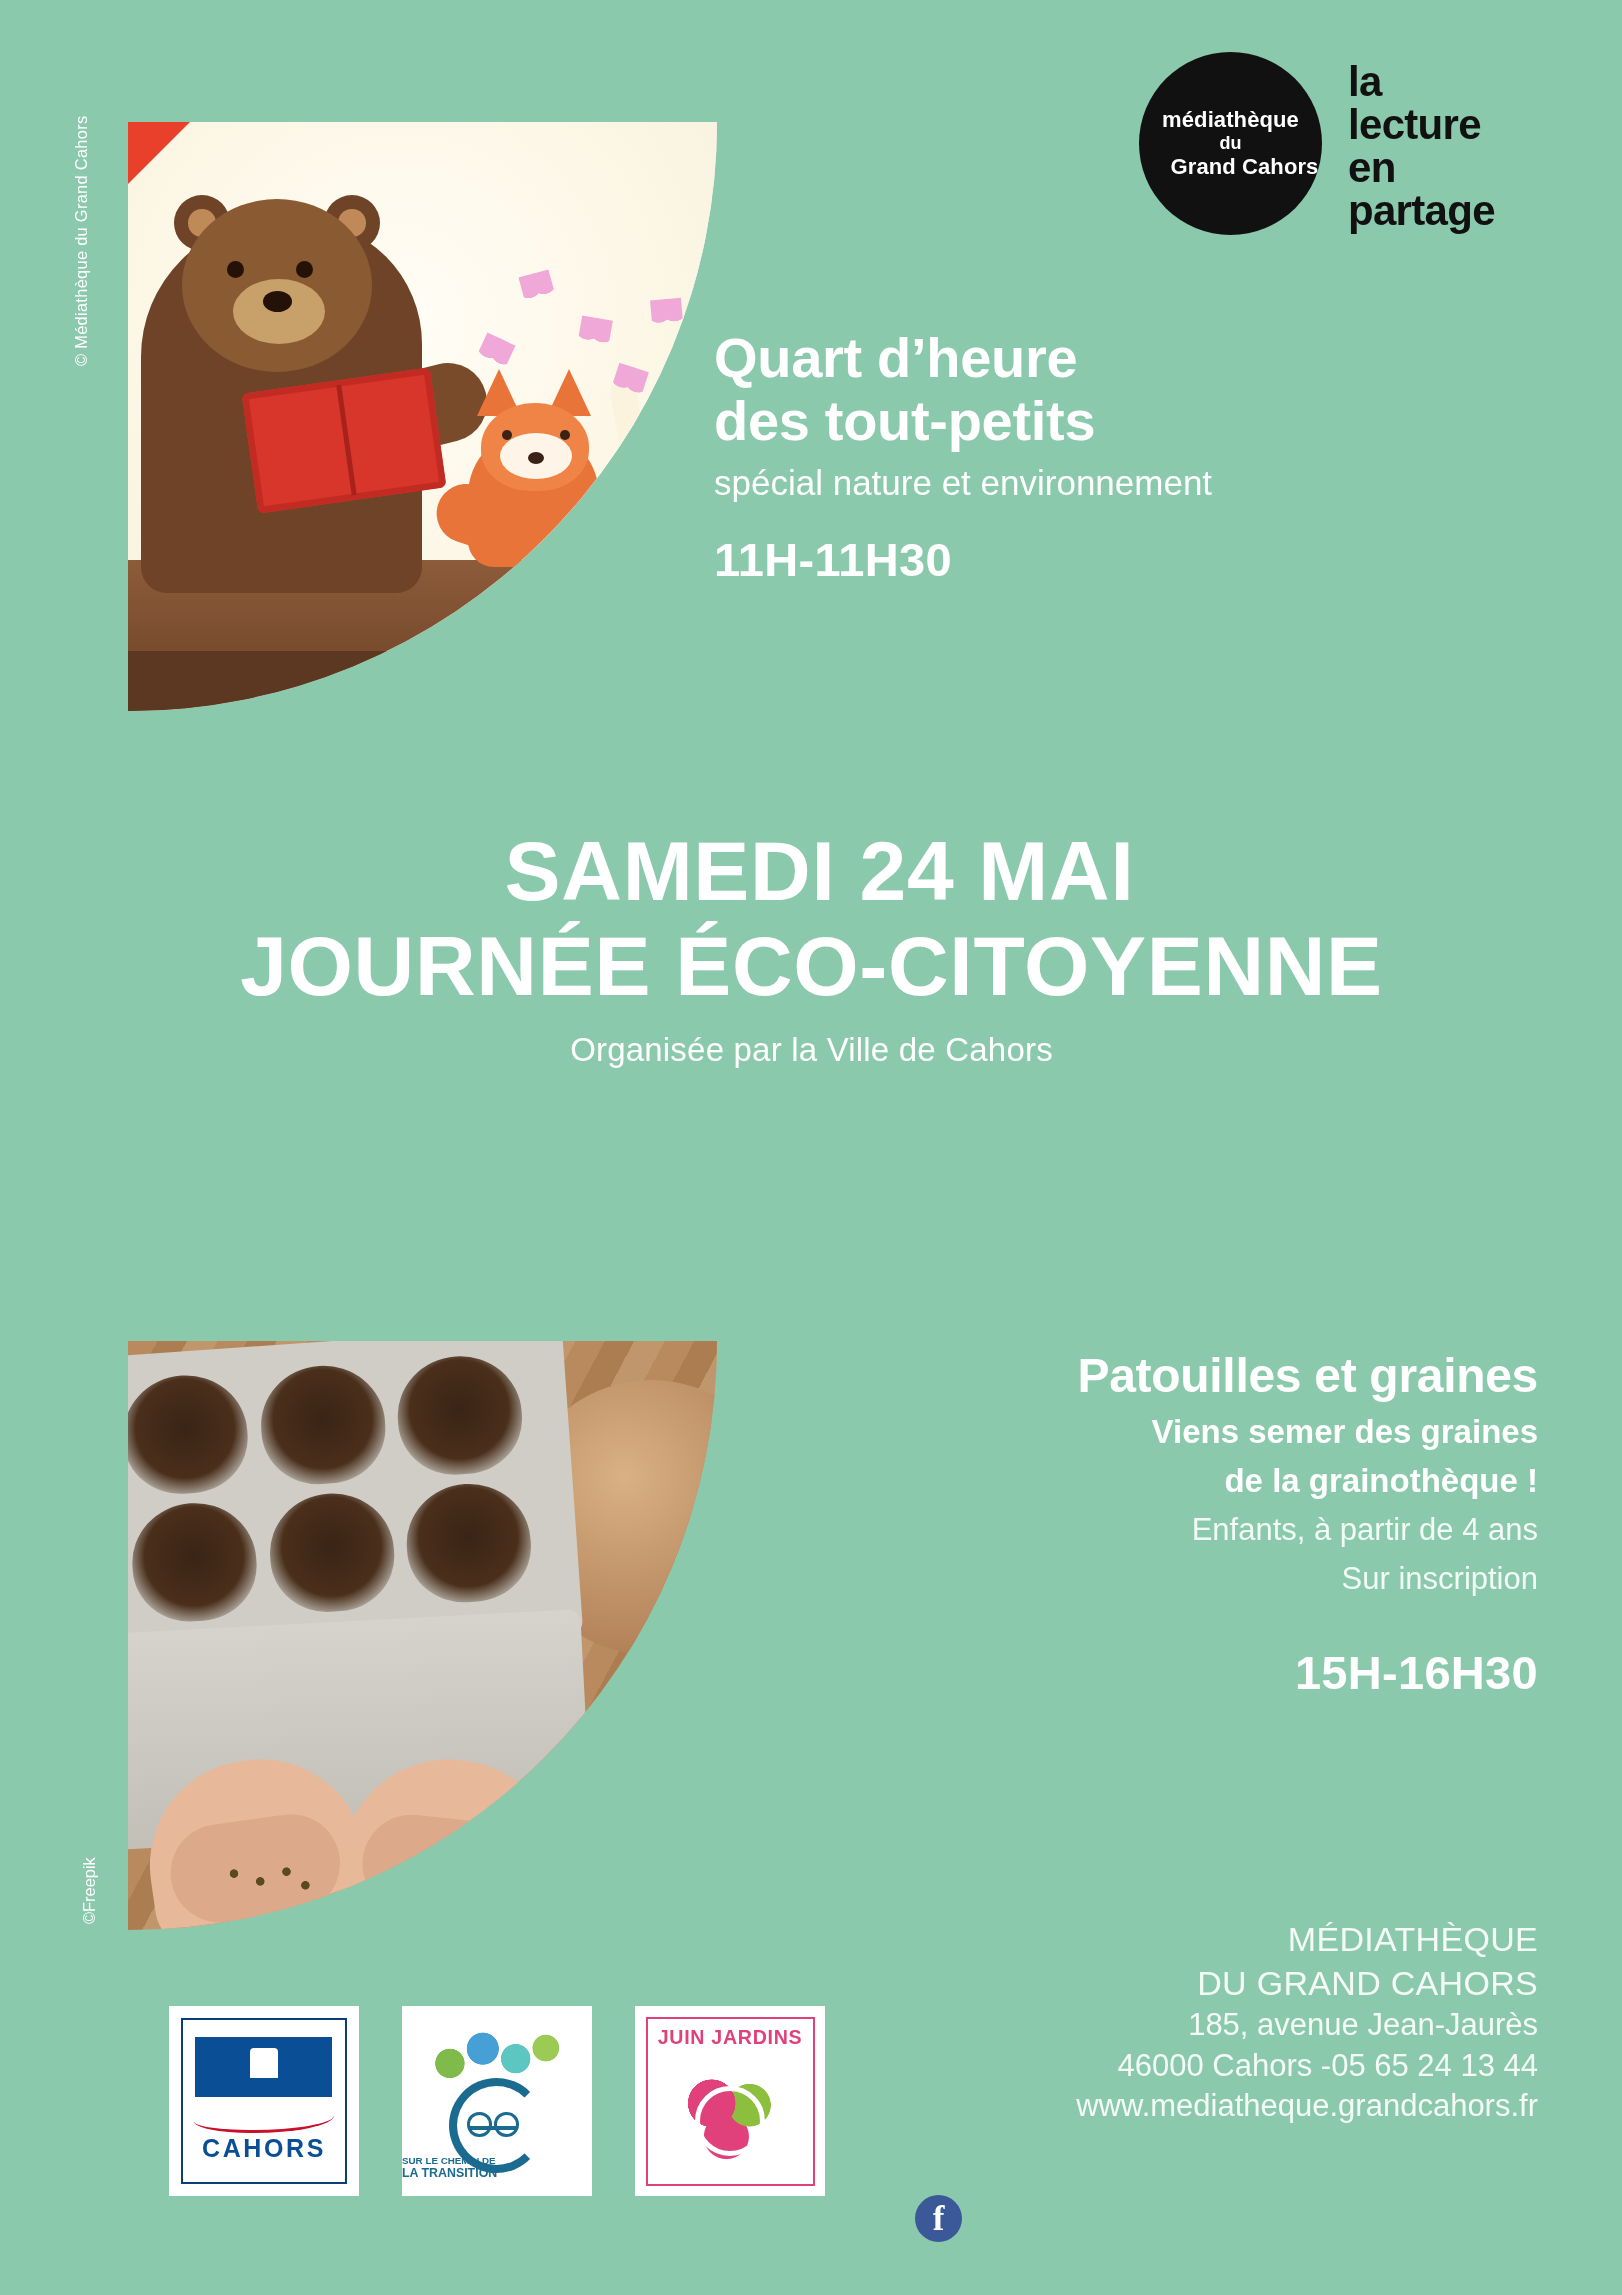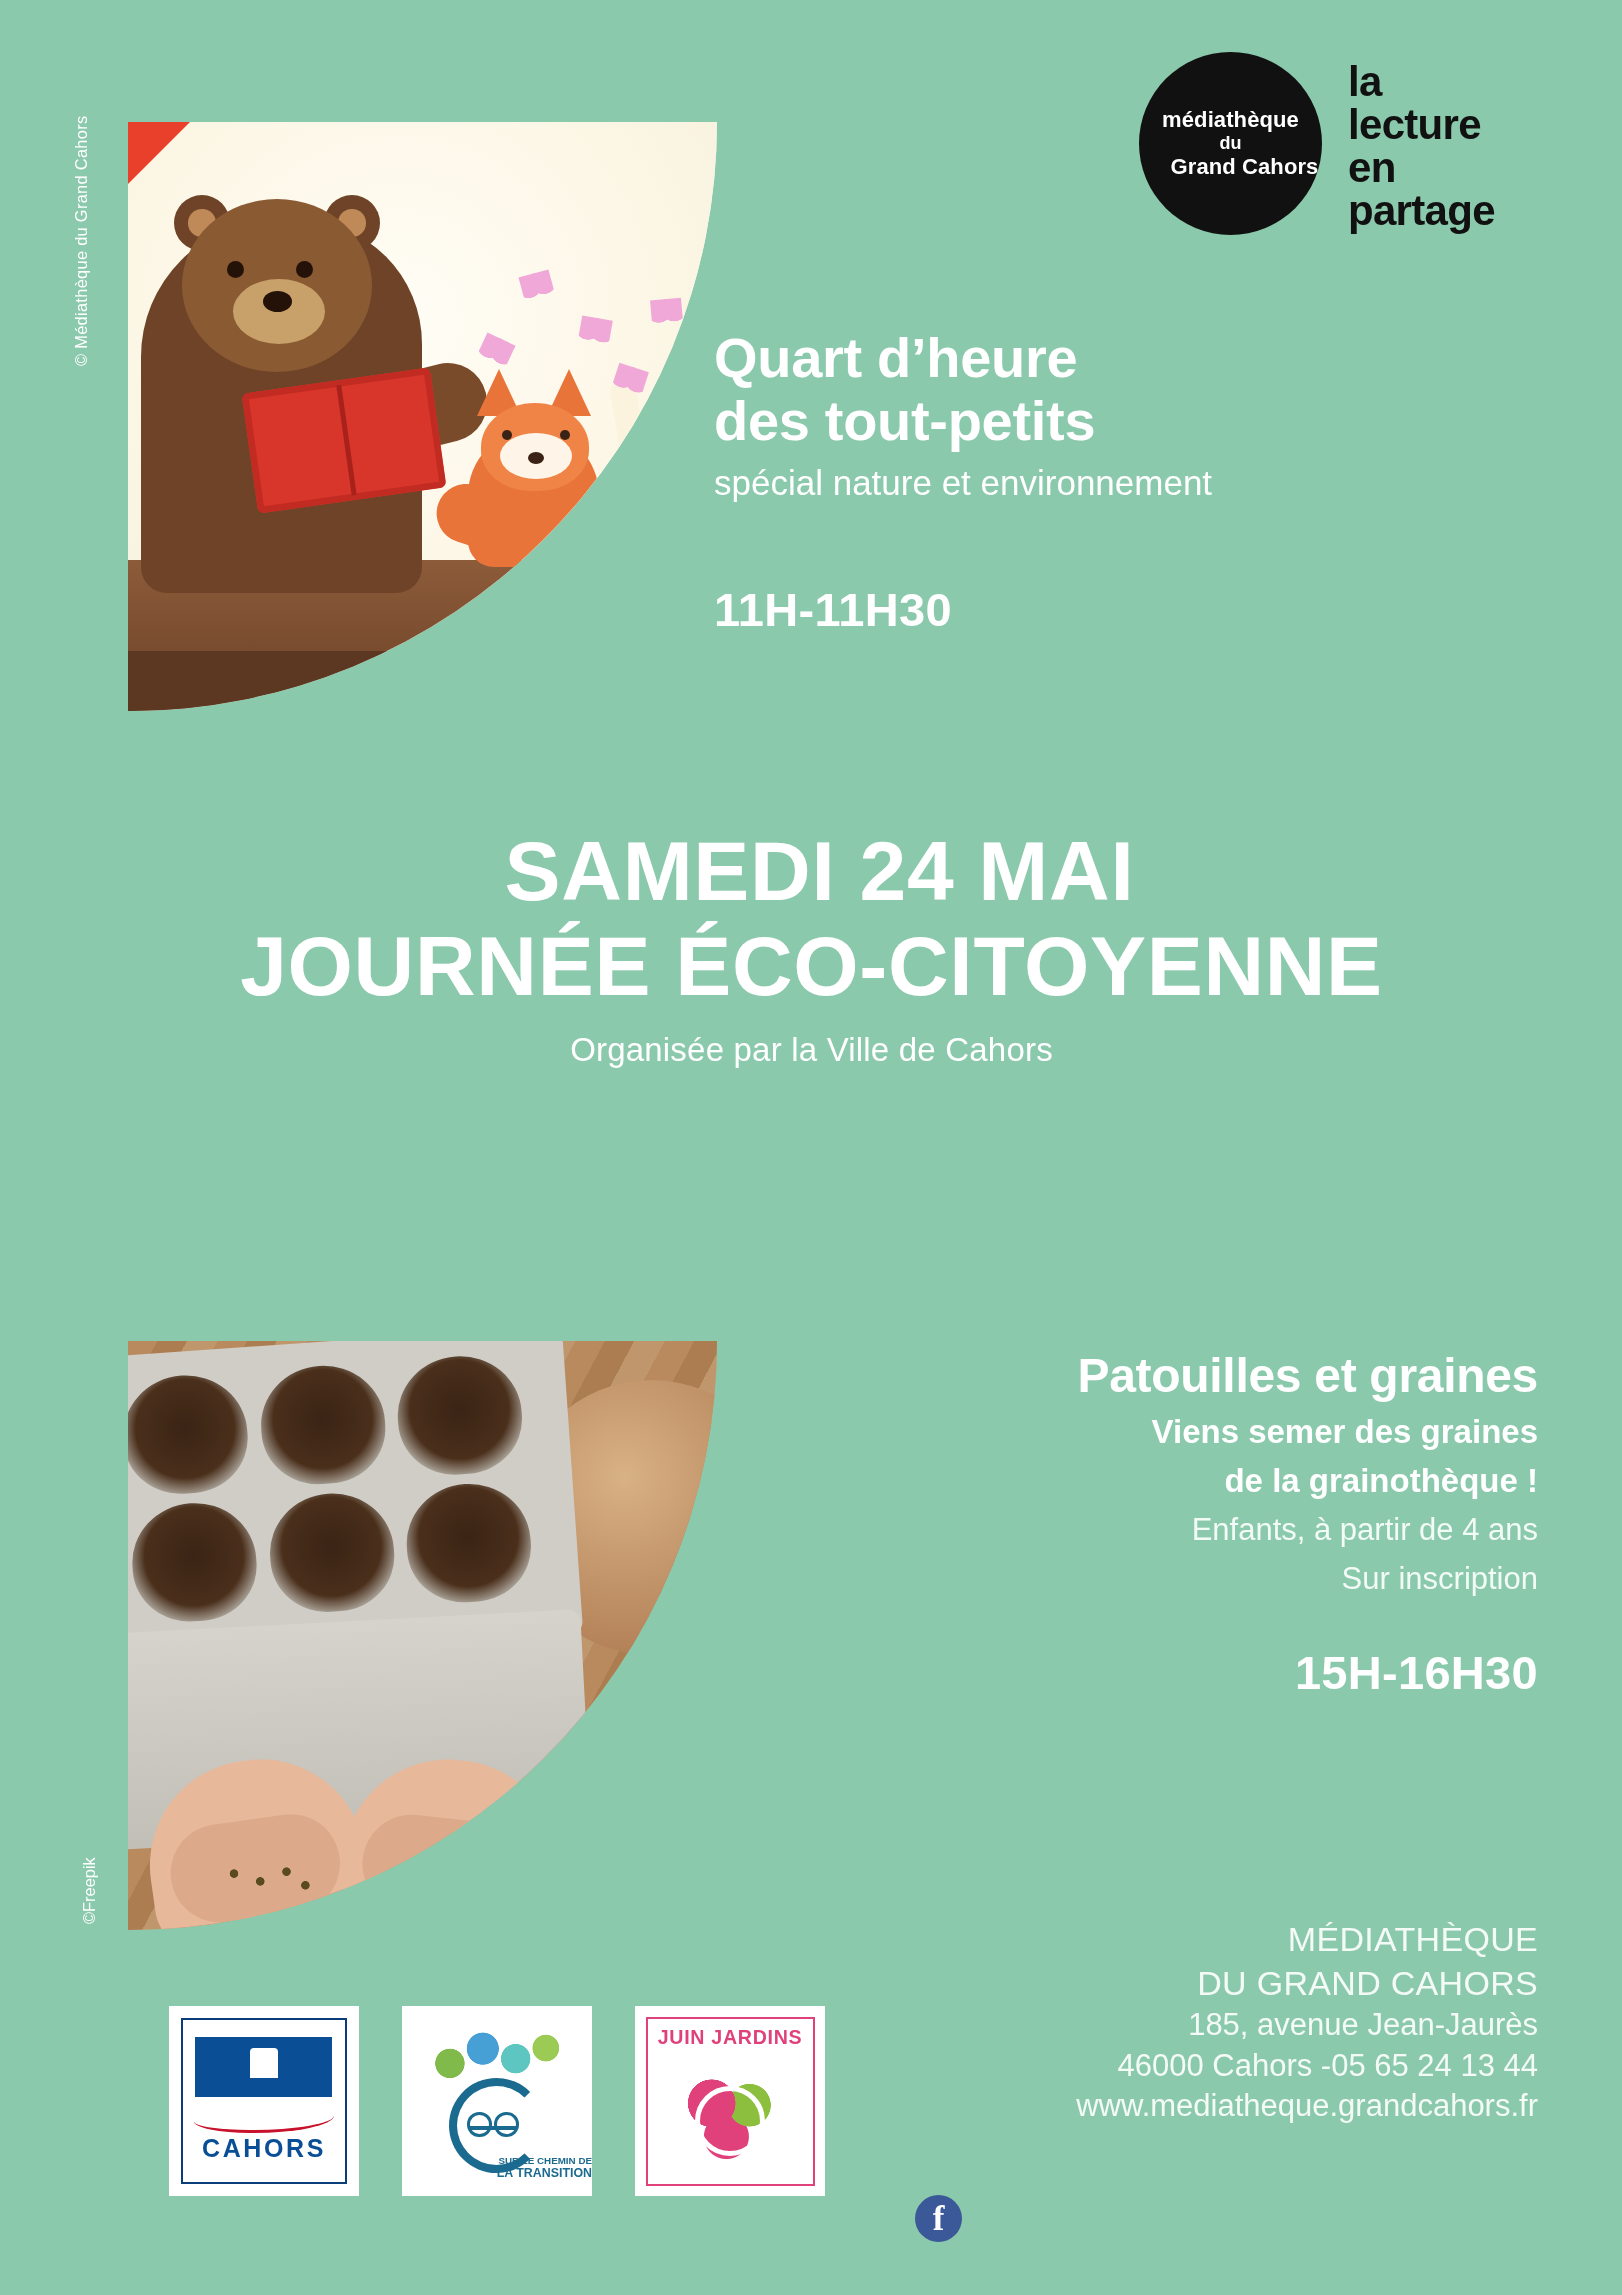--- a/index.html
+++ b/index.html
@@ -297,21 +297,21 @@
     letter-spacing: -0.3px;
   }
   .sec1-sub {
     font-size: 35px;
     margin-top: 9.2px;
     line-height: 1.2;
   }
   .sec1-hours {
     font-size: 47px;
     font-weight: bold;
-    margin-top: 78px;
+    margin-top: 28px;
     letter-spacing: 0.3px;
   }
 
   
   .center-block {
     position: absolute;
     left: 0;
     top: 824px;
     width: 1623px;
     text-align: center;
@@ -579,21 +579,21 @@
     bottom: -10.5px;
     width: 18.3px; height: 18.3px;
     border: 3.9px solid #1b6a8f;
     border-radius: 50%;
   }
   .trans-bike::before { left: -2.6px; }
   .trans-bike::after  { right: -2.6px; }
   .trans-text {
     position: absolute;
     left: 0; right: 0; bottom: 15.7px;
-    text-align: right;
+    text-align: left;
     color: #1b6a8f;
     font-size: 12.4px;
     font-weight: bold;
     line-height: 1.15;
   }
   .trans-text .t1 { font-size: 9.8px; }
   
   .jj-border {
     position: absolute;
     inset: 10.5px;

